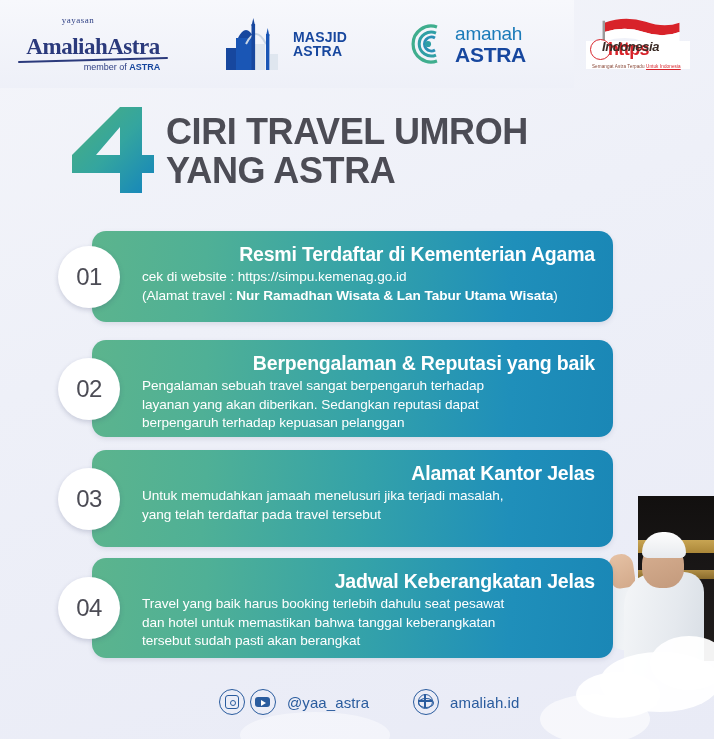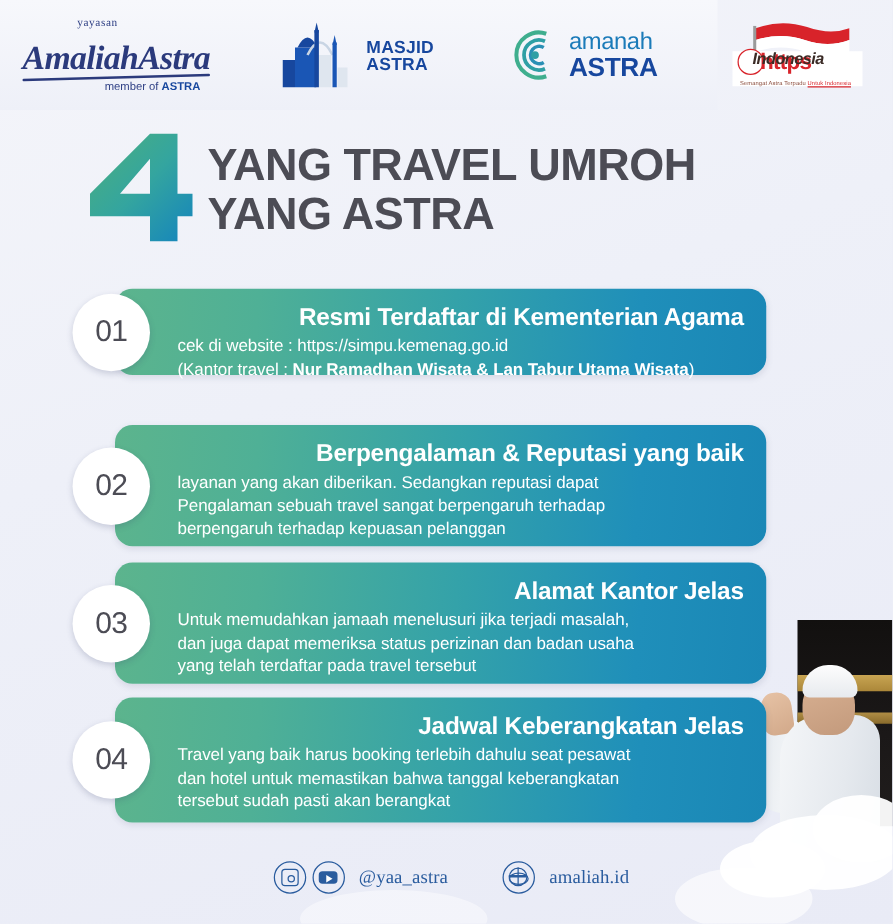--- a/index.html
+++ b/index.html
@@ -16,22 +16,22 @@
   
   .logobar{
     position:absolute;left:0;top:0;width:574px;height:88px;
     background:linear-gradient(180deg,#f7f8fc 0%,#eef0f8 100%);
     display:flex;align-items:center;
   }
   .logo{position:relative;}
   .logo-amaliah{width:185px;margin-left:18px;text-align:center;line-height:1;}
   .la-yayasan{font-size:9px;color:#2e3f84;font-family:"Liberation Serif",serif;
     letter-spacing:.5px;margin-left:-30px;margin-bottom:-2px;}
-  .la-name{font-family:"Liberation Serif",serif;font-style:italic;font-weight:bold;
-    font-size:27px;color:#2b3a7c;letter-spacing:-.5px;position:relative;margin-top:12px;}
+  .la-name{font-family:"Liberation Serif",serif;font-weight:bold;
+    font-size:23px;color:#2b3a7c;letter-spacing:-.5px;position:relative;margin-top:12px;}
   .la-underline{width:150px;height:1.5px;background:#2b3a7c;border-radius:2px;
     margin:1px auto 0;transform:skewY(-1.5deg);}
   .la-member{font-size:9px;color:#2e3f84;margin-top:3px;margin-left:58px;}
   .la-member b{color:#17479e;}
 
   .logo-masjid{display:flex;align-items:center;margin-left:58px;}
   .masjid-mark{width:60px;height:52px;position:relative;}
   .masjid-txt{margin-left:7px;color:#17479e;font-weight:bold;font-size:14px;
     line-height:1.02;letter-spacing:.2px;}
 
@@ -76,21 +76,21 @@
   .c-desc .ln{display:block;}
   .c-desc b{font-weight:bold;}
   .num-circle{
     position:absolute;left:-34px;top:50%;transform:translateY(-50%);
     width:62px;height:62px;border-radius:50%;background:#ffffff;
     box-shadow:0 2px 5px rgba(60,70,110,.22);
     display:flex;align-items:center;justify-content:center;
     font-size:24px;color:#4c4c55;letter-spacing:-.5px;
   }
 
-  #card1{top:231px;height:69px;}
+  #card1{top:231px;height:91px;}
   #card2{top:340px;height:97px;}
   #card3{top:450px;height:97px;}
   #card4{top:558px;height:100px;}
 
   
   .kaaba{
     position:absolute;left:638px;top:496px;width:76px;height:165px;
     background:linear-gradient(180deg,#12100f 0%,#1b1818 55%,#201d1c 100%);
   }
   .kaaba-band{position:absolute;left:0;top:44px;width:76px;height:13px;
@@ -119,21 +119,21 @@
   #cl5{left:240px;top:712px;width:150px;height:46px;opacity:.45;}
 
   
   .footer{position:absolute;left:0;top:678px;width:714px;height:48px;
     display:flex;align-items:center;}
   .fgroup{display:flex;align-items:center;}
   #fg1{margin-left:219px;}
   #fg2{margin-left:44px;}
   .ficon{width:24px;height:24px;border-radius:50%;border:1.6px solid #2a5c9e;
     position:relative;margin-right:5px;flex:none;}
-  .flabel{font-size:15px;color:#2a5c9e;margin-left:6px;letter-spacing:.1px;font-family:Liberation Serif, serif;}
+  .flabel{font-size:15px;color:#2a5c9e;margin-left:6px;letter-spacing:.1px;}
   .ig-sq{position:absolute;left:5px;top:5px;width:12px;height:12px;
     border:1.6px solid #2a5c9e;border-radius:3px;}
   .ig-dot{position:absolute;left:9.5px;top:9.5px;width:4px;height:4px;
     border:1.4px solid #2a5c9e;border-radius:50%;}
   .yt-rect{position:absolute;left:4px;top:7px;width:15px;height:10px;
     background:#2a5c9e;border-radius:3px;}
   .yt-tri{position:absolute;left:9.5px;top:9.5px;width:0;height:0;
     border-left:5px solid #ffffff;border-top:3px solid transparent;
     border-bottom:3px solid transparent;}
   .gl-c{position:absolute;left:4px;top:4px;width:13px;height:13px;
@@ -213,21 +213,21 @@
       <defs>
         <linearGradient id="g4" x1="0" y1="0" x2="1" y2="1">
           <stop offset="0%" stop-color="#4caf7d"></stop>
           <stop offset="50%" stop-color="#34a59f"></stop>
           <stop offset="100%" stop-color="#1484bd"></stop>
         </linearGradient>
       </defs>
       <path d="M50 2 L72 2 L72 50 L84 50 L84 68 L72 68 L72 88 L50 88 L50 68 L2 68 L2 50 Z M50 50 L50 22 L26 50 Z" fill="url(#g4)"></path>
     </svg>
     <div class="headline">
-      <span class="l1">YANG TRAVEL UMROH</span>
+      <span class="l1">CIRI TRAVEL UMROH</span>
       <span class="l2">YANG ASTRA</span>
     </div>
   </div>
 
   <div class="kaaba">
     <div class="kaaba-band"></div>
     <div class="kaaba-band2"></div>
   </div>
   <div class="person">
     <div class="p-arm"></div>
@@ -241,44 +241,43 @@
   <div class="cloud" id="cl3"></div>
   <div class="cloud" id="cl4"></div>
   <div class="cloud" id="cl5"></div>
 
   <div class="card" id="card1">
     <div class="num-circle">01</div>
     <div class="card-body">
       <div class="c-title">Resmi Terdaftar di Kementerian Agama</div>
       <div class="c-desc">
         <span class="ln">cek di website : https://simpu.kemenag.go.id</span>
-        <span class="ln"><span>(Kantor travel : </span><b>Nur Ramadhan Wisata &amp; Lan Tabur Utama Wisata</b><span>)</span></span>
+        <span class="ln"><span>(Alamat travel : </span><b>Nur Ramadhan Wisata &amp; Lan Tabur Utama Wisata</b><span>)</span></span>
       </div>
     </div>
   </div>
 
   <div class="card" id="card2">
     <div class="num-circle">02</div>
     <div class="card-body">
       <div class="c-title">Berpengalaman &amp; Reputasi yang baik</div>
       <div class="c-desc">
+        <span class="ln">Pengalaman sebuah travel sangat berpengaruh terhadap</span>
         <span class="ln">layanan yang akan diberikan. Sedangkan reputasi dapat</span>
-        <span class="ln">Pengalaman sebuah travel sangat berpengaruh terhadap</span>
         <span class="ln">berpengaruh terhadap kepuasan pelanggan</span>
       </div>
     </div>
   </div>
 
   <div class="card" id="card3">
     <div class="num-circle">03</div>
     <div class="card-body">
       <div class="c-title">Alamat Kantor Jelas</div>
       <div class="c-desc">
         <span class="ln">Untuk memudahkan jamaah menelusuri jika terjadi masalah,</span>
-        <span class="ln">dan juga dapat memeriksa status perizinan dan badan usaha</span>
         <span class="ln">yang telah terdaftar pada travel tersebut</span>
       </div>
     </div>
   </div>
 
   <div class="card" id="card4">
     <div class="num-circle">04</div>
     <div class="card-body">
       <div class="c-title">Jadwal Keberangkatan Jelas</div>
       <div class="c-desc">

